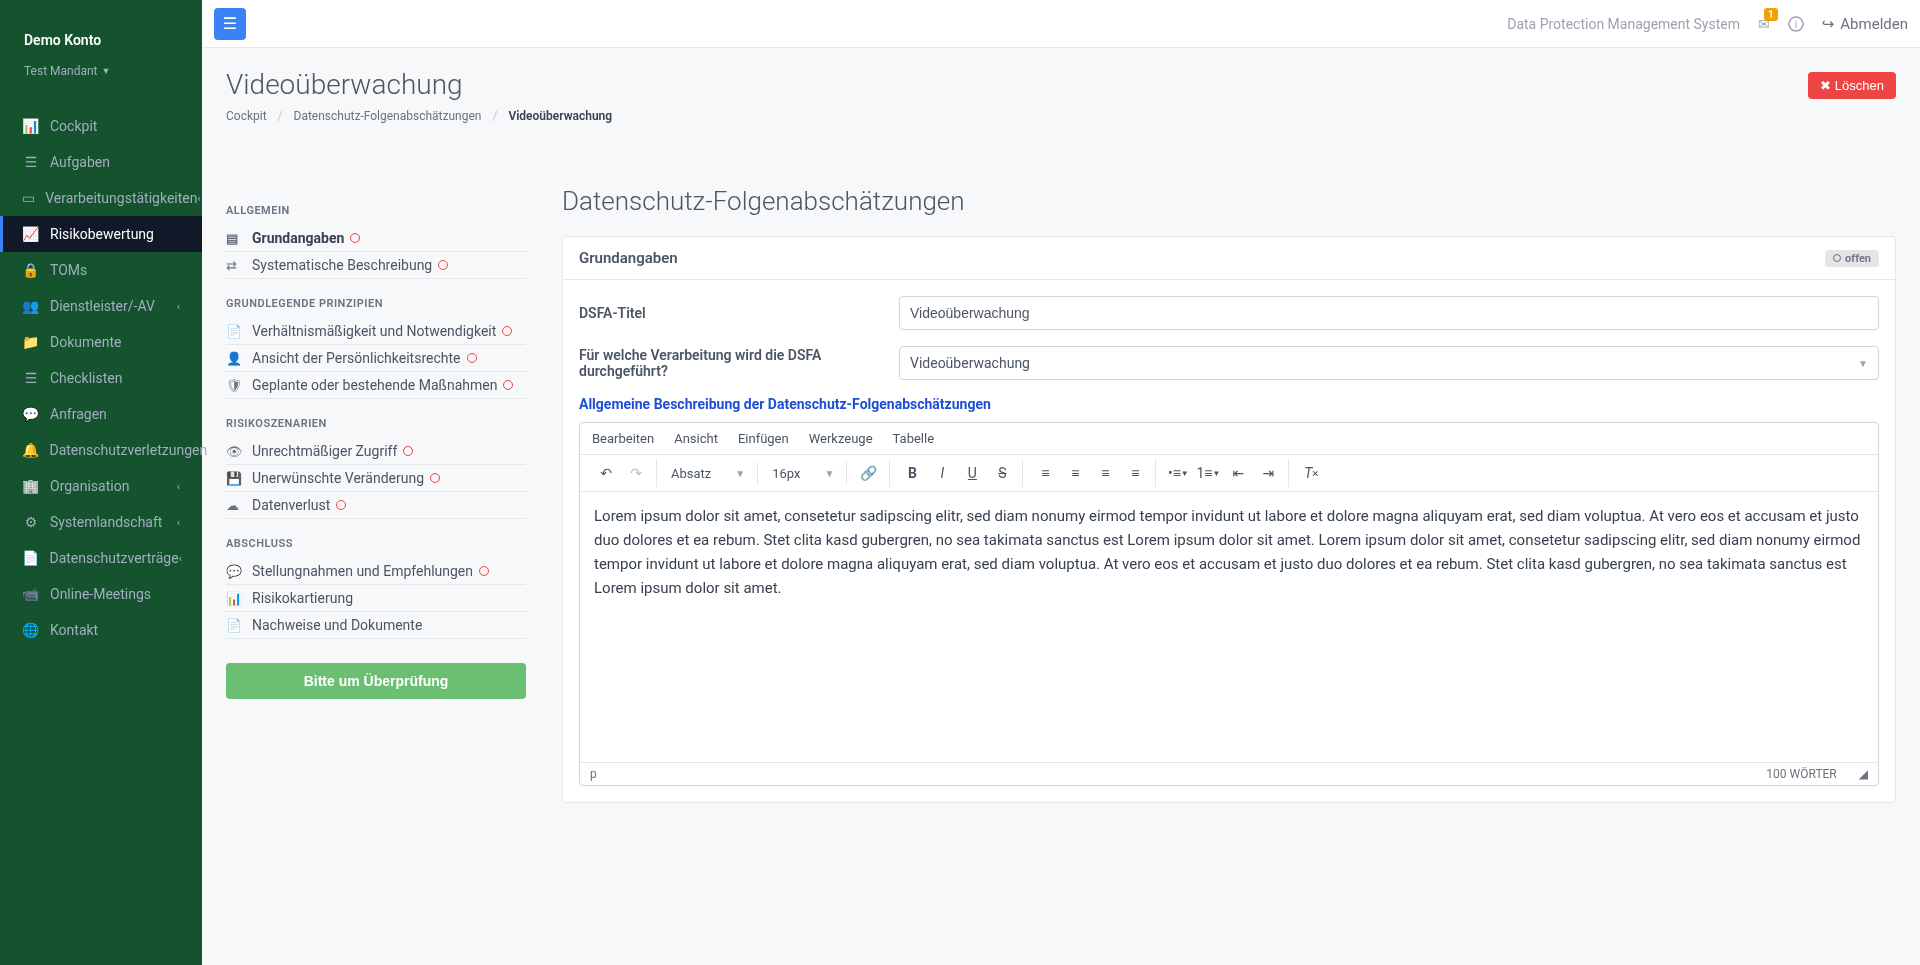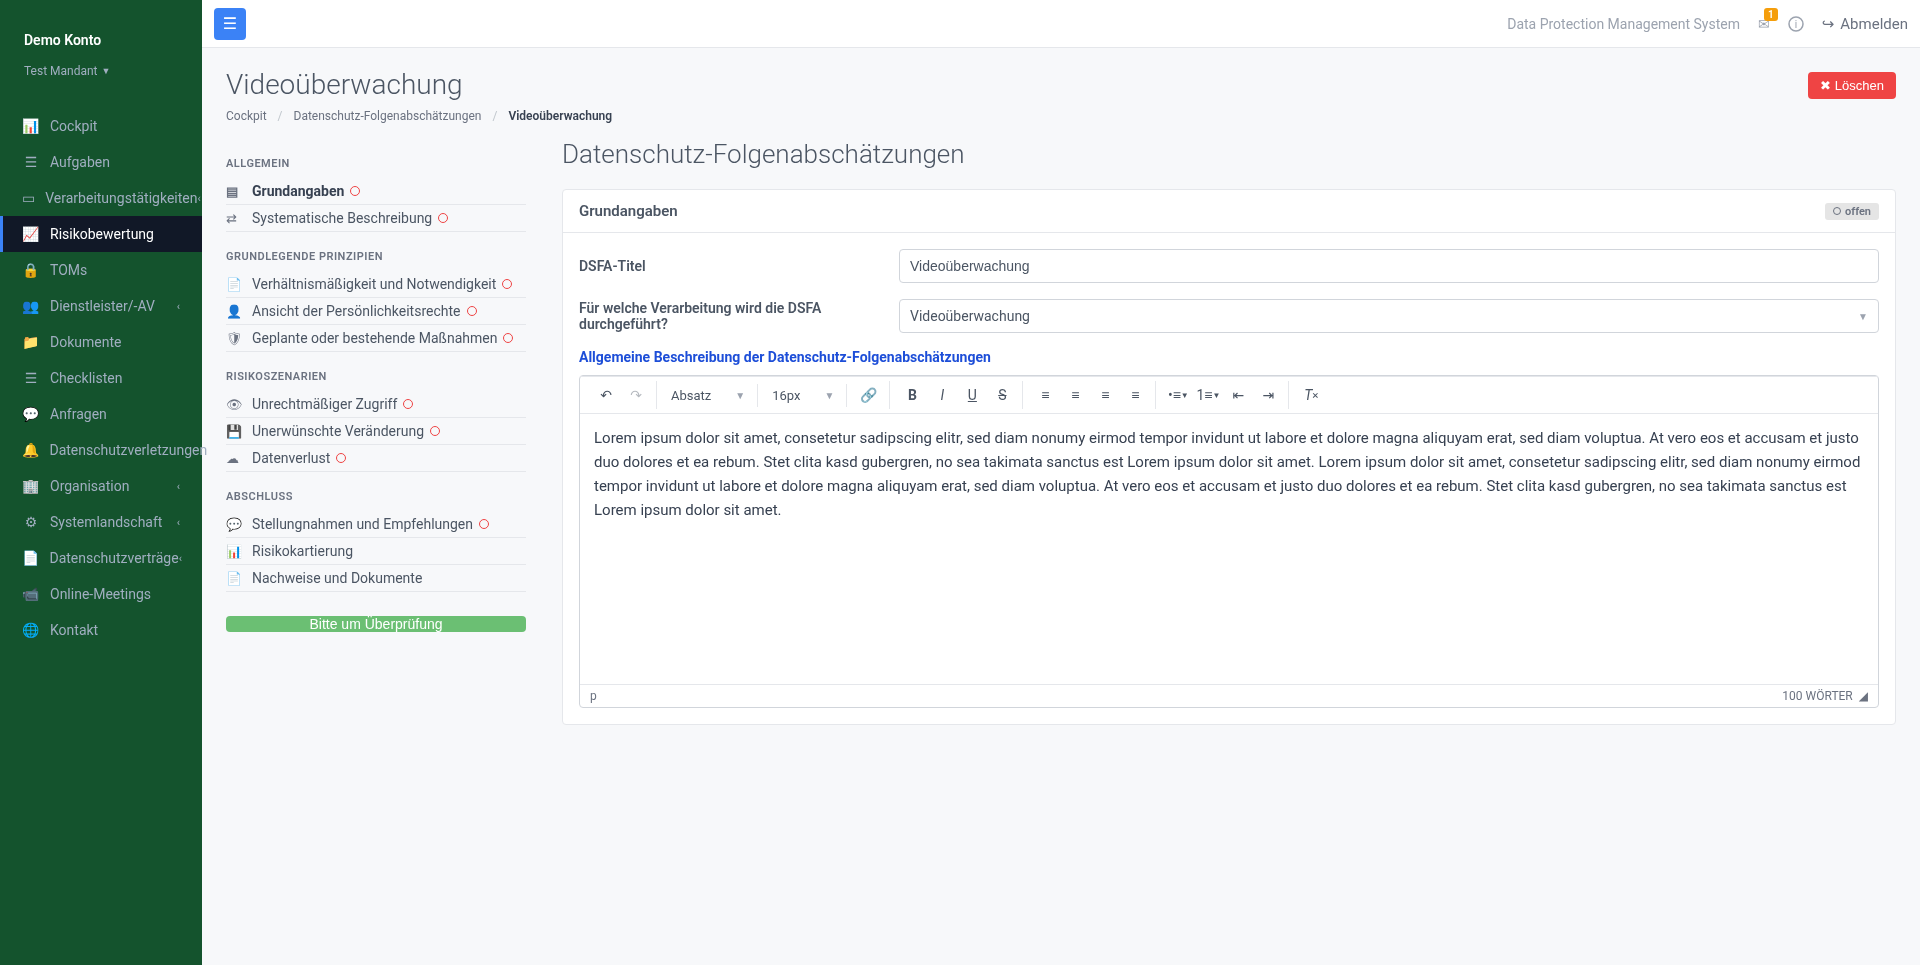--- a/index.html
+++ b/index.html
@@ -30,29 +30,29 @@
 
 
 .page-head { padding: 20px 24px 16px 24px; display:flex; align-items:flex-start;}
 .page-title { font-size: 28px; font-weight: 300; color: #4b5563; }
 .crumbs { font-size: 12px; color: #6b7280; margin-top: 8px; }
 .crumbs .sep { margin: 0 8px; color: #c1c7cd; }
 .crumbs .current { color: #374151; font-weight: 600; }
 .delete-btn { margin-left:auto; background:#ef4444; color:#fff; border:none; padding:6px 12px; border-radius:4px; font-size:13px; display:flex; align-items:center; gap:4px; cursor:pointer; margin-top:4px;}
 
 
-.content { display: flex; padding: 0 24px 24px 24px; gap: 36px; flex:1; overflow:hidden;}
+.content { display: flex; padding: 0 24px 24px 24px; gap: 36px; flex:1; overflow:hidden;margin-top:47px;}
 .left-nav { width: 300px; flex-shrink:0;}
 .sect-head { font-size: 11px; letter-spacing: 0.5px; color: #6b7280; font-weight:600; margin: 18px 0 8px 0;}
 .sect-item { display: flex; align-items: center; padding: 5px 0; font-size: 14px; color: #4b5563; cursor:pointer; border-bottom: 1px solid #e5e7eb;}
 .sect-item:last-child{border-bottom: none;}
 .sect-item .si-ico { width: 18px; margin-right: 8px; color:#6b7280; font-size:13px;}
 .sect-item.active { font-weight: 700; color:#374151; }
 .status-dot { width: 10px; height: 10px; border: 1.5px solid #ef4444; border-radius: 50%; margin-left: 6px; display:inline-block;}
-.review-btn { width: 100%; background: #6bbf73; color: #fff; border: none; border-radius: 4px; font-size: 14px; margin-top: 24px; cursor:pointer; font-weight:400;}
+.review-btn { width: 100%; background: #6bbf73; color: #fff; border: none; padding: 10px; border-radius: 4px; font-size: 14px; margin-top: 24px; cursor:pointer; font-weight:700;}
 
 
 .form-area { flex: 1; }
 .form-title { font-size: 26px; font-weight: 300; color: #4b5563; margin-bottom: 20px; }
 .panel { border: 1px solid #e5e7eb; border-radius: 4px; background:#fff;}
 .panel-head { padding: 12px 16px; border-bottom: 1px solid #e5e7eb; display:flex; align-items:center; font-size:15px; font-weight:600; color:#4b5563;}
 .badge-offen { margin-left:auto; background:#e5e5e5; color:#6b7280; font-size:11px; padding:2px 8px; border-radius:3px; display:flex; align-items:center; gap:4px;}
 .panel-body { padding: 16px; }
 .form-row { display:flex; align-items:center; margin-bottom:16px; }
 .form-label { width: 320px; font-size:14px; font-weight:600; color:#4b5563; }
@@ -64,21 +64,21 @@
 .editor { border:1px solid #d1d5db; border-radius:4px; margin-top:8px; background:#fff;}
 .editor-menu { display:flex; gap:20px; padding:8px 12px; font-size:13px; color:#4b5563;}
 .editor-toolbar { display:flex; align-items:center; border-top:1px solid #e5e7eb; border-bottom:1px solid #e5e7eb; padding:4px 6px; gap:2px;}
 .tb-group { display:flex; align-items:center; border-right:1px solid #e5e7eb; padding:0 6px; gap:2px;}
 .tb-group:last-child{border-right:none;}
 .tb-btn { width:28px; height:28px; display:flex; align-items:center; justify-content:center; color:#4b5563; font-size:14px; cursor:pointer; border-radius:3px;}
 .tb-select { border:none; padding:4px 6px; font-size:13px; color:#4b5563; display:flex; align-items:center; gap:24px;}
 .tb-select .caret{font-size:10px; color:#9ca3af;}
 .editor-body { padding:12px 14px; font-size:15px; line-height:1.6; color:#374151; min-height:270px;}
 .editor-footer { border-top:1px solid #e5e7eb; padding:4px 10px; display:flex; align-items:center; font-size:12px; color:#6b7280;}
-.editor-footer .wc{margin-left:auto; display:flex; align-items:center; gap:6px;}
+.editor-footer .wc{margin-left:auto; display:flex; align-items:center; gap:22px;}
 
 svg { display:block; }
 </style>
 </head>
 <body>
 
 <div class="app">
 
   <aside class="sidebar">
     <div class="user-block">
@@ -281,20 +281,27 @@
             <div class="form-row">
               <label class="form-label">Für welche Verarbeitung wird die DSFA durchgeführt?</label>
               <div class="form-select">
                 <span>Videoüberwachung</span>
                 <span style="font-size:10px;color:#9ca3af;">▼</span>
               </div>
             </div>
             <div class="desc-label">Allgemeine Beschreibung der Datenschutz-Folgenabschätzungen</div>
 
             <div class="editor">
+              <div class="editor-menu">
+                <span>Bearbeiten</span>
+                <span>Ansicht</span>
+                <span>Einfügen</span>
+                <span>Werkzeuge</span>
+                <span>Tabelle</span>
+              </div>
               <div class="editor-toolbar">
                 <div class="tb-group">
                   <span class="tb-btn">↶</span>
                   <span class="tb-btn" style="opacity:.4;">↷</span>
                 </div>
                 <div class="tb-group">
                   <span class="tb-select">
                       <span>Absatz</span>
                       <span class="caret">▼</span>
                     </span>

